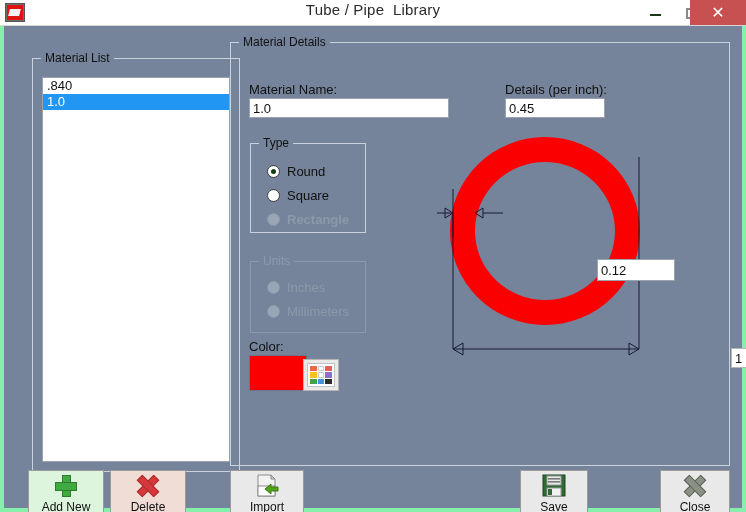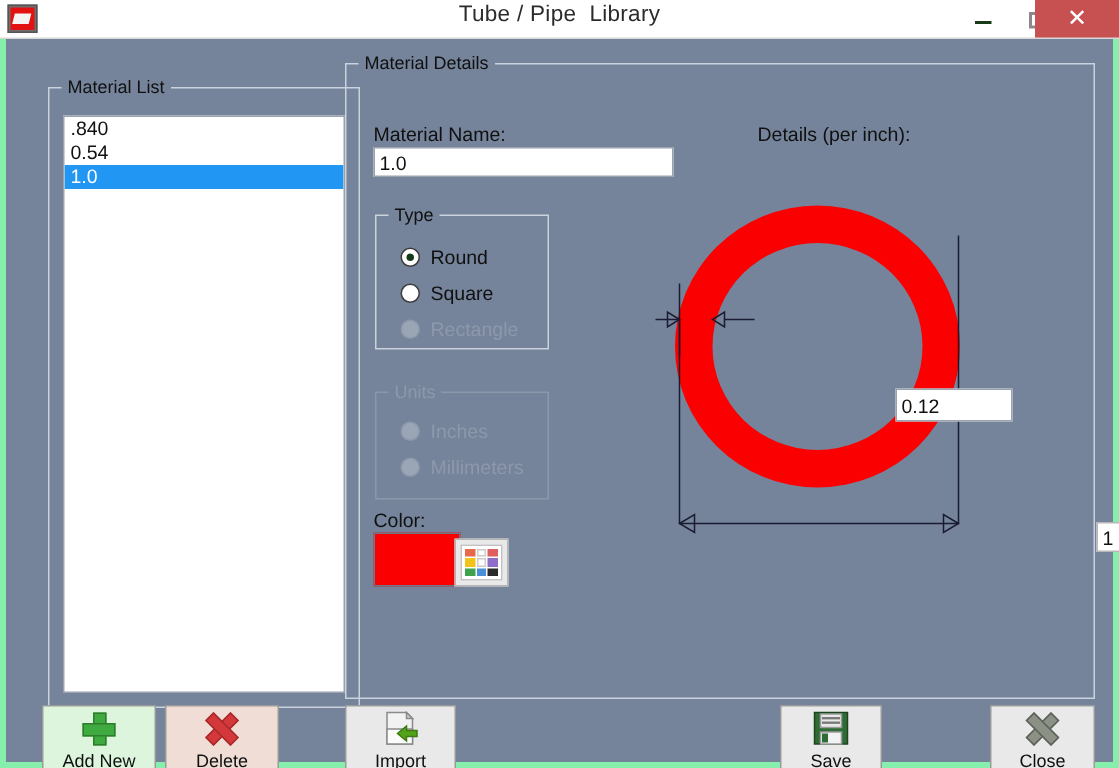--- a/index.html
+++ b/index.html
@@ -364,44 +364,44 @@
     </div>
     <div class="titlebar-sep"></div>
   </div>
 
   <div class="client">
 
     <div class="groupbox gb-material-list">
       <span class="gb-title">Material List</span>
       <div class="listbox">
         <div class="list-item">.840</div>
-        <div class="list-item">0.54</div>
         <div class="list-item selected">1.0</div>
       </div>
     </div>
 
     <div class="groupbox gb-material-details">
       <span class="gb-title">Material Details</span>
 
       <span class="field-label lbl-material-name">Material Name:</span>
       <input class="textbox in-material-name" type="text" value="1.0" style="">
 
       <span class="field-label lbl-weight">Details (per inch):</span>
+      <input class="textbox in-weight" type="text" value="0.45" style="">
 
       <div class="groupbox gb-type">
         <span class="gb-title">Type</span>
         <div class="radio-row" style="left:16px; top:18px;">
           <span class="radio-mark checked"></span>
           <span class="radio-label">Round</span>
         </div>
         <div class="radio-row" style="left:16px; top:42px;">
           <span class="radio-mark"></span>
           <span class="radio-label">Square</span>
         </div>
-        <div class="radio-row" style="left:16px; top:66px;">
+        <div class="radio-row" style="left:16px; top:66px;font-weight:bold;">
           <span class="radio-mark disabled"></span>
           <span class="radio-label" style="color:#8d99ab;">Rectangle</span>
         </div>
       </div>
 
       <div class="groupbox gb-units">
         <span class="gb-title">Units</span>
         <div class="radio-row" style="left:16px; top:16px;">
           <span class="radio-mark disabled"></span>
           <span class="radio-label">Inches</span>

